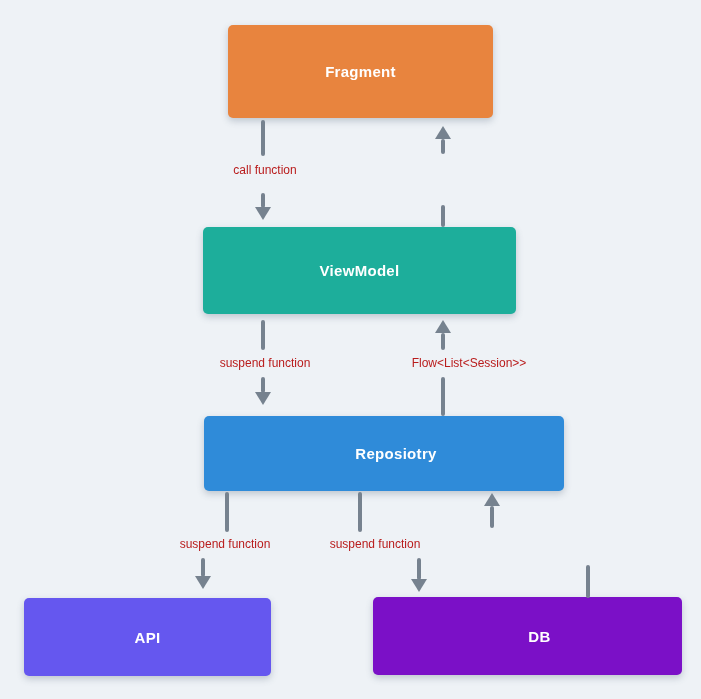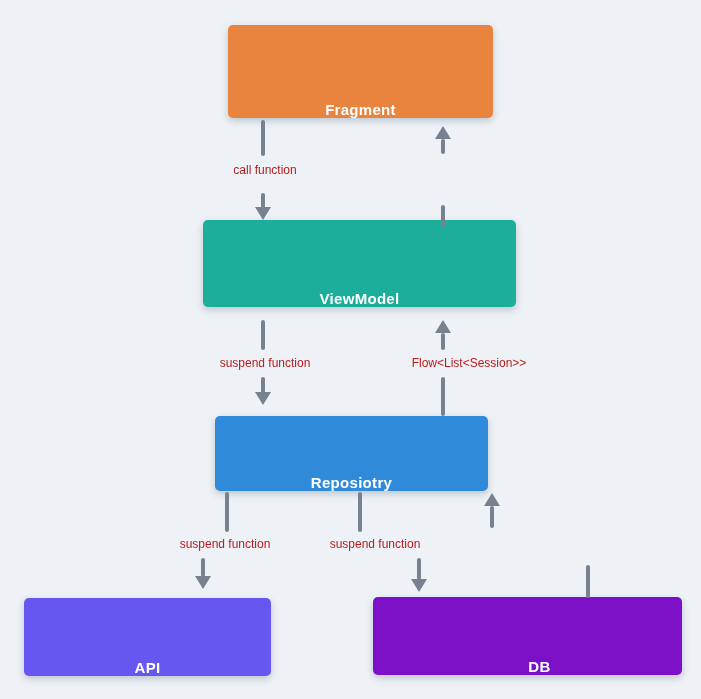--- a/index.html
+++ b/index.html
@@ -7,32 +7,32 @@
     position: relative;
     width: 701px;
     height: 699px;
     background: #EEF2F6;
     font-family: "Liberation Sans", sans-serif;
     overflow: hidden;
   }
   .node {
     position: absolute;
     display: flex;
-    align-items: flex-end;
+    align-items: center;
     justify-content: center;
     color: #FFFFFF;
     font-weight: bold;
     font-size: 15px;
     letter-spacing: 0.3px;
     border-radius: 5px;
     box-shadow: 0 3px 7px rgba(80, 95, 120, 0.30);
   }
   #node-fragment   { left: 228px; top: 25px;  width: 265px; height: 93px; }
-  #node-viewmodel  { left: 203px; top: 220px; width: 313px; height: 87px; }
-  #node-repository { left: 215px; top: 416px; width: 273px; height: 75px; }
+  #node-viewmodel  { left: 203px; top: 227px; width: 313px; height: 87px; }
+  #node-repository { left: 204px; top: 416px; width: 336px; height: 75px; padding-left: 24px; }
   #node-api        { left: 24px;  top: 598px; width: 247px; height: 78px; }
   #node-db         { left: 373px; top: 597px; width: 285px; height: 78px; padding-left: 24px; }
 
   .vline {
     position: absolute;
     width: 4px;
     background: #76828F;
     border-radius: 2px;
   }
   .tri-down {

